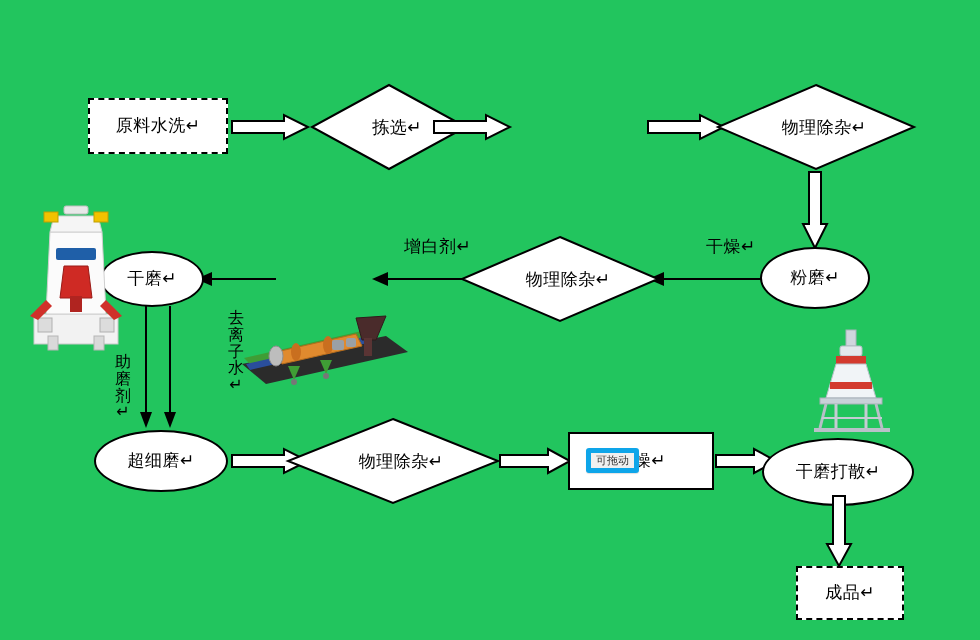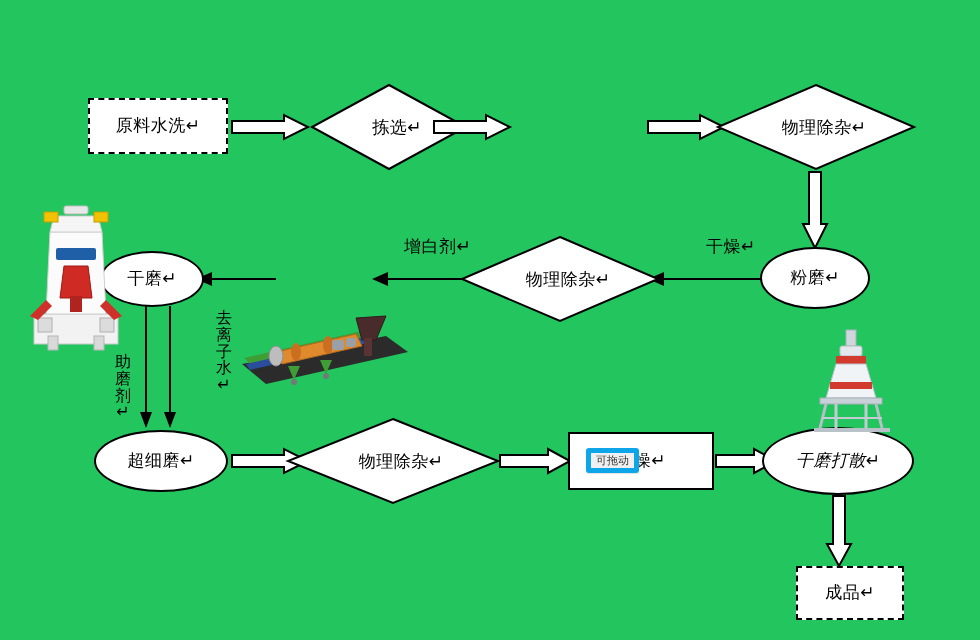--- a/index.html
+++ b/index.html
@@ -213,21 +213,21 @@
     </svg>
   </div>
   <div class="arrow" style="left:164px; top:306px;">
     <svg width="20" height="124" viewBox="0 0 20 124">
       <line x1="6" y1="0" x2="6" y2="110" stroke="#000000" stroke-width="2"></line>
       <polygon points="6,122 0,106 12,106" fill="#000000"></polygon>
     </svg>
   </div>
 
   <div class="vlabel" style="left:115px; top:316px;margin-top:38px;">助磨剂↵</div>
-  <div class="vlabel" style="left:168px; top:310px;padding-left:48px;">去离子水↵</div>
+  <div class="vlabel" style="left:180px; top:310px;padding-left:48px;">去离子水↵</div>
 
   <div class="img-box" style="left:20px; top:196px; width:112px; height:158px;">
     <svg width="112" height="158" viewBox="0 0 112 158">
 
       <rect x="14" y="118" width="84" height="30" fill="#f2f2f2" stroke="#c9c9c9" stroke-width="1"></rect>
       <rect x="18" y="122" width="14" height="14" fill="#dcdcdc" stroke="#b0b0b0" stroke-width="1"></rect>
       <rect x="80" y="122" width="14" height="14" fill="#dcdcdc" stroke="#b0b0b0" stroke-width="1"></rect>
 
       <path d="M30 36 L82 36 L86 118 L26 118 Z" fill="#fbfbfb" stroke="#cfcfcf" stroke-width="1"></path>
 
@@ -306,21 +306,21 @@
   </div>
 
   <div class="drag-chip" style="left:586px; top:448px;">可拖动</div>
 
   <div class="arrow" style="left:716px; top:448px;">
     <svg width="62" height="26" viewBox="0 0 62 26">
       <polygon points="0,7 38,7 38,1 60,13 38,25 38,19 0,19" fill="#ffffff" stroke="#000000" stroke-width="2"></polygon>
     </svg>
   </div>
 
-  <div class="node ellipse" style="left:762px; top:427px; width:152px; height:68px;font-style:italic;">
+  <div class="node ellipse" style="left:762px; top:438px; width:152px; height:68px;">
     <span>干磨打散↵</span>
   </div>
 
   <div class="img-box" style="left:806px; top:328px; width:96px; height:106px;">
     <svg width="96" height="106" viewBox="0 0 96 106">
 
       <rect x="40" y="2" width="10" height="16" fill="#cfd6dd" stroke="#a9b2bb" stroke-width="1"></rect>
       <rect x="34" y="18" width="22" height="10" rx="2" fill="#e3e8ec" stroke="#b4bcc4" stroke-width="1"></rect>
 
       <rect x="30" y="28" width="30" height="8" fill="#d33a2e"></rect>

